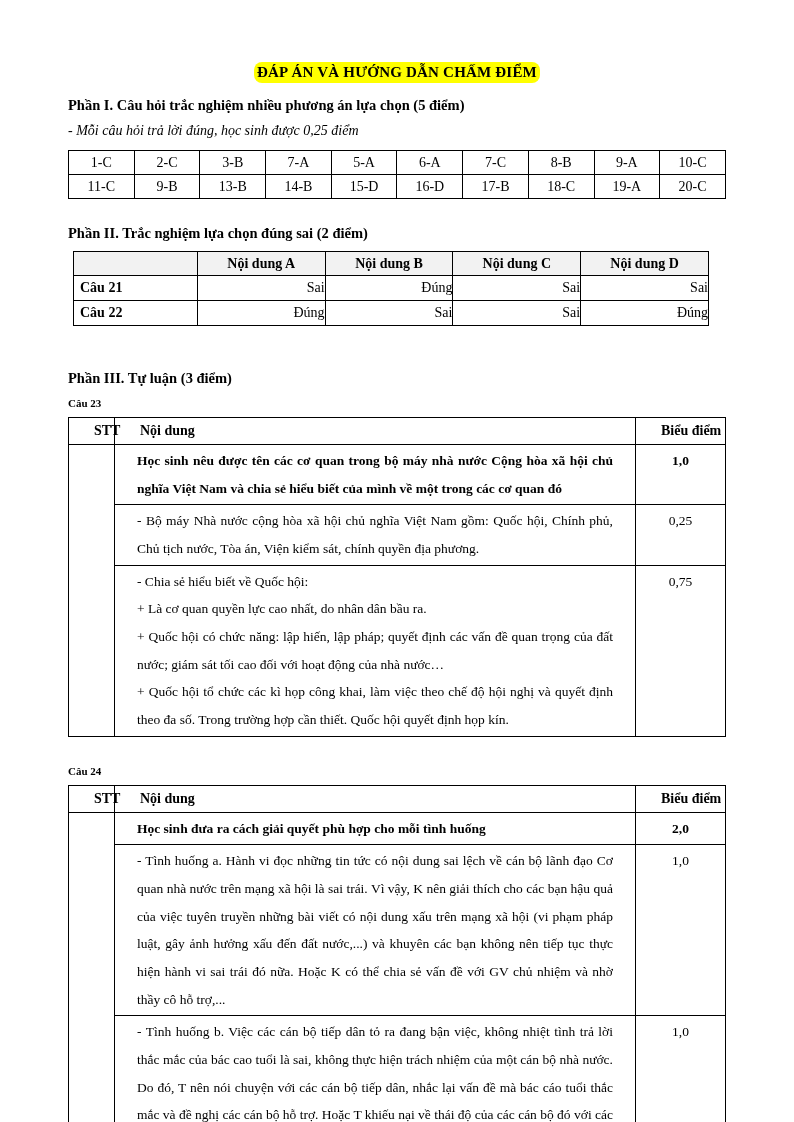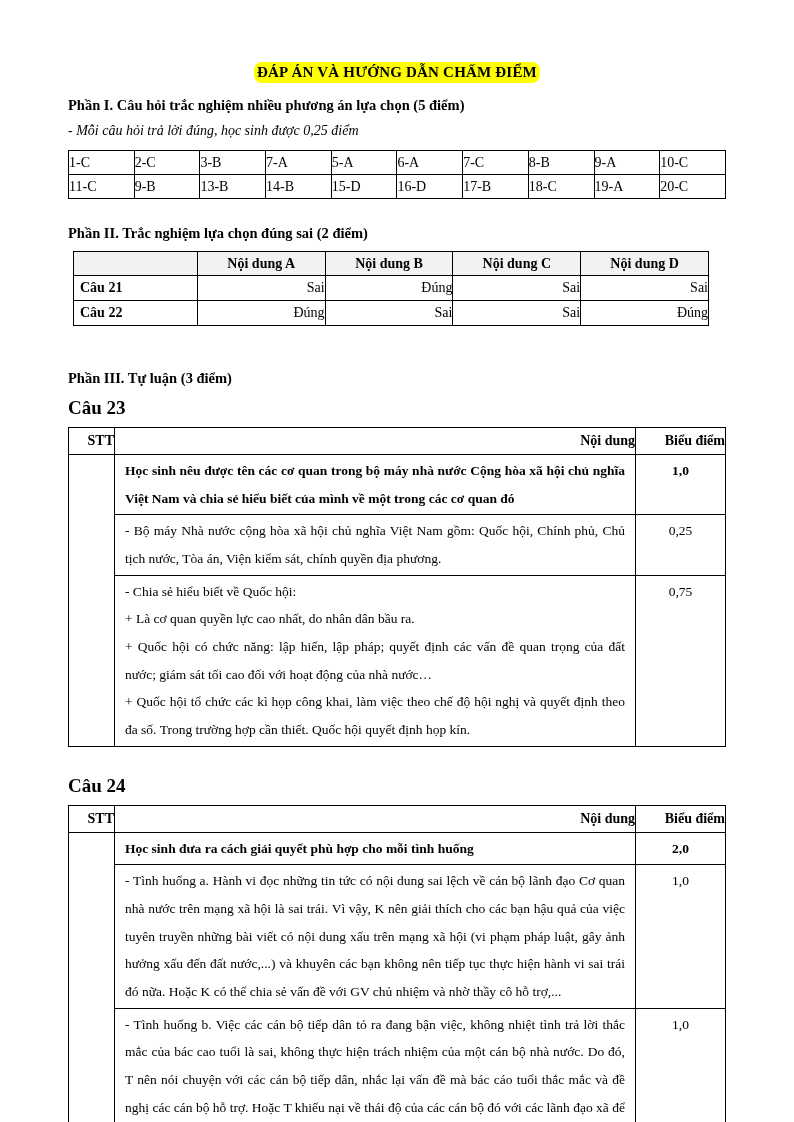--- a/index.html
+++ b/index.html
@@ -50,20 +50,21 @@
     vertical-align: middle;
   }
   
   .tbl-answers {
     width: 100%;
     margin-bottom: 26px;
   }
   .tbl-answers td {
     width: 10%;
     height: 24px;
+    text-align: center;
   }
   
   .tbl-tf {
     width: calc(100% - 22px);
     margin-left: 5px;
     margin-bottom: 44px;
   }
   .tbl-tf .hdr td {
     background: #f2f2f2;
     font-weight: bold;
@@ -79,44 +80,45 @@
   .tbl-tf td:first-child { width: 19.5%; }
   
   .tbl-rubric {
     width: 100%;
     margin-bottom: 28px;
   }
   .tbl-rubric .col-stt { width: 46px; }
   .tbl-rubric .col-score { width: 90px; }
   .tbl-rubric .hdr td {
     font-weight: bold;
-    text-align: right;
+    text-align: left;
     height: 27px;
+    padding-left: 25px;
   }
   .tbl-rubric td.content {
     font-size: 13.5px;
     line-height: 2.05;
     text-align: justify;
-    padding: 2px 10px;
+    padding: 2px 22px;
     white-space: pre-line;
     vertical-align: top;
     margin-left: 11px;
   }
   .tbl-rubric td.score {
     text-align: center;
     vertical-align: top;
     font-size: 13.5px;
     line-height: 2.05;
     padding-top: 2px;
   }
   .tbl-rubric tr.bold-row td.content,
   .tbl-rubric tr.bold-row td.score { font-weight: bold; }
   .q-label {
     font-weight: bold;
-    font-size: 19px;
+    font-size: 11px;
     margin-bottom: 8px;
   }
   .part3-heading { margin-bottom: 10px; }
 </style>
 </head>
 <body>
 
 <div class="page">
 
   <div class="doc-title">

